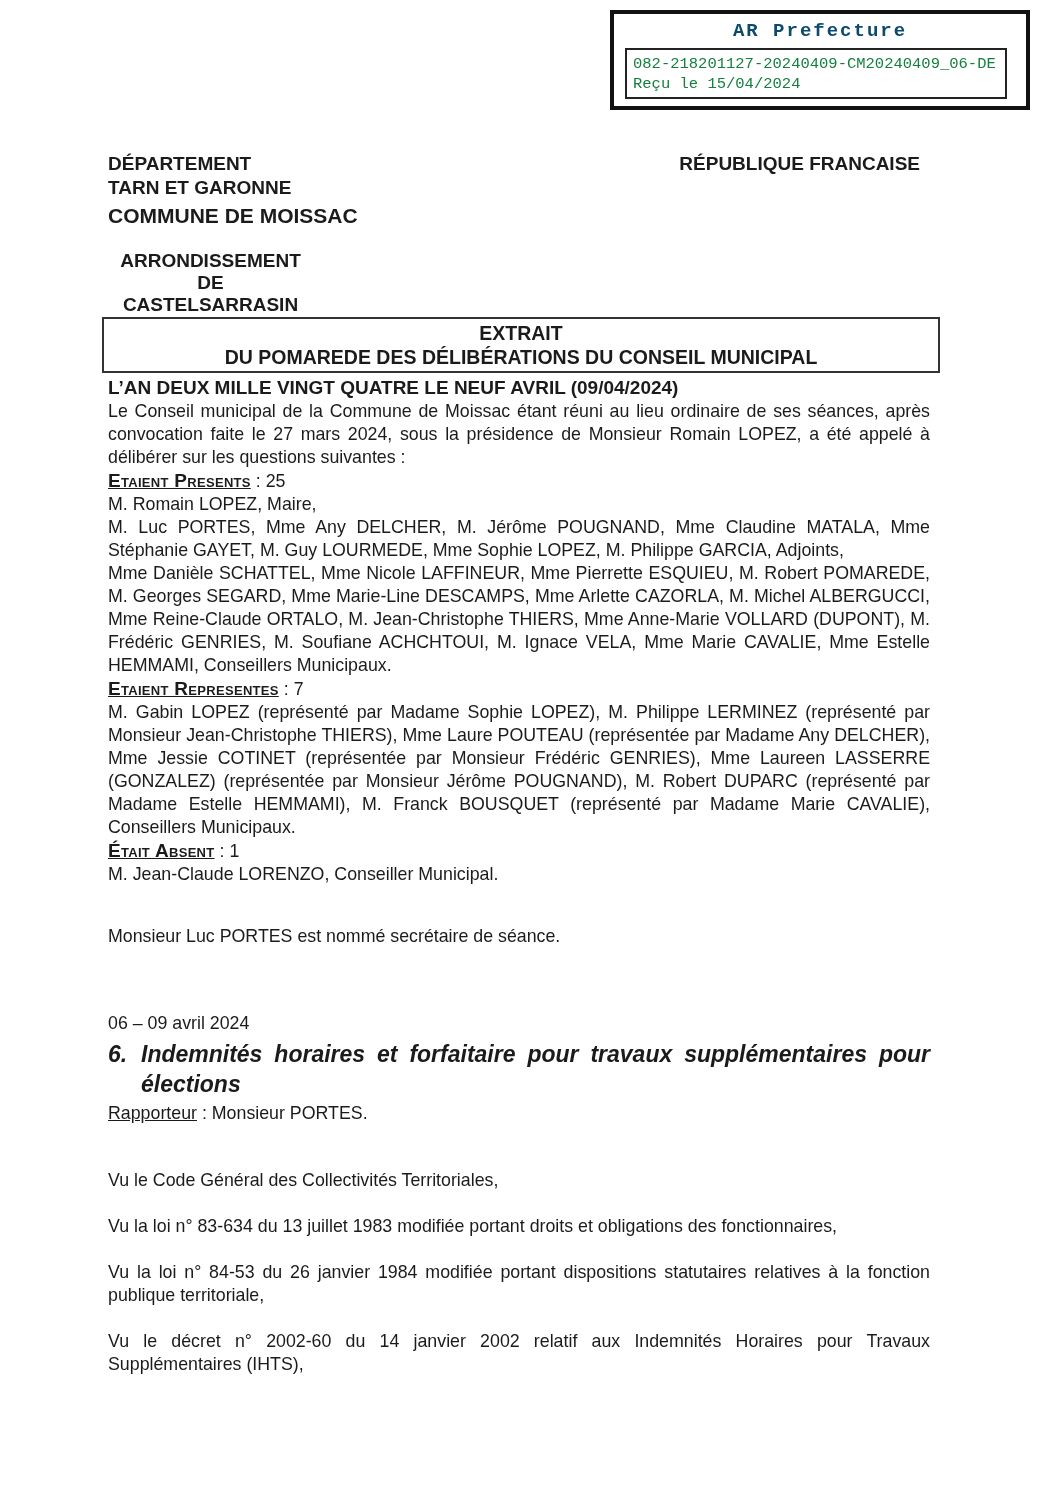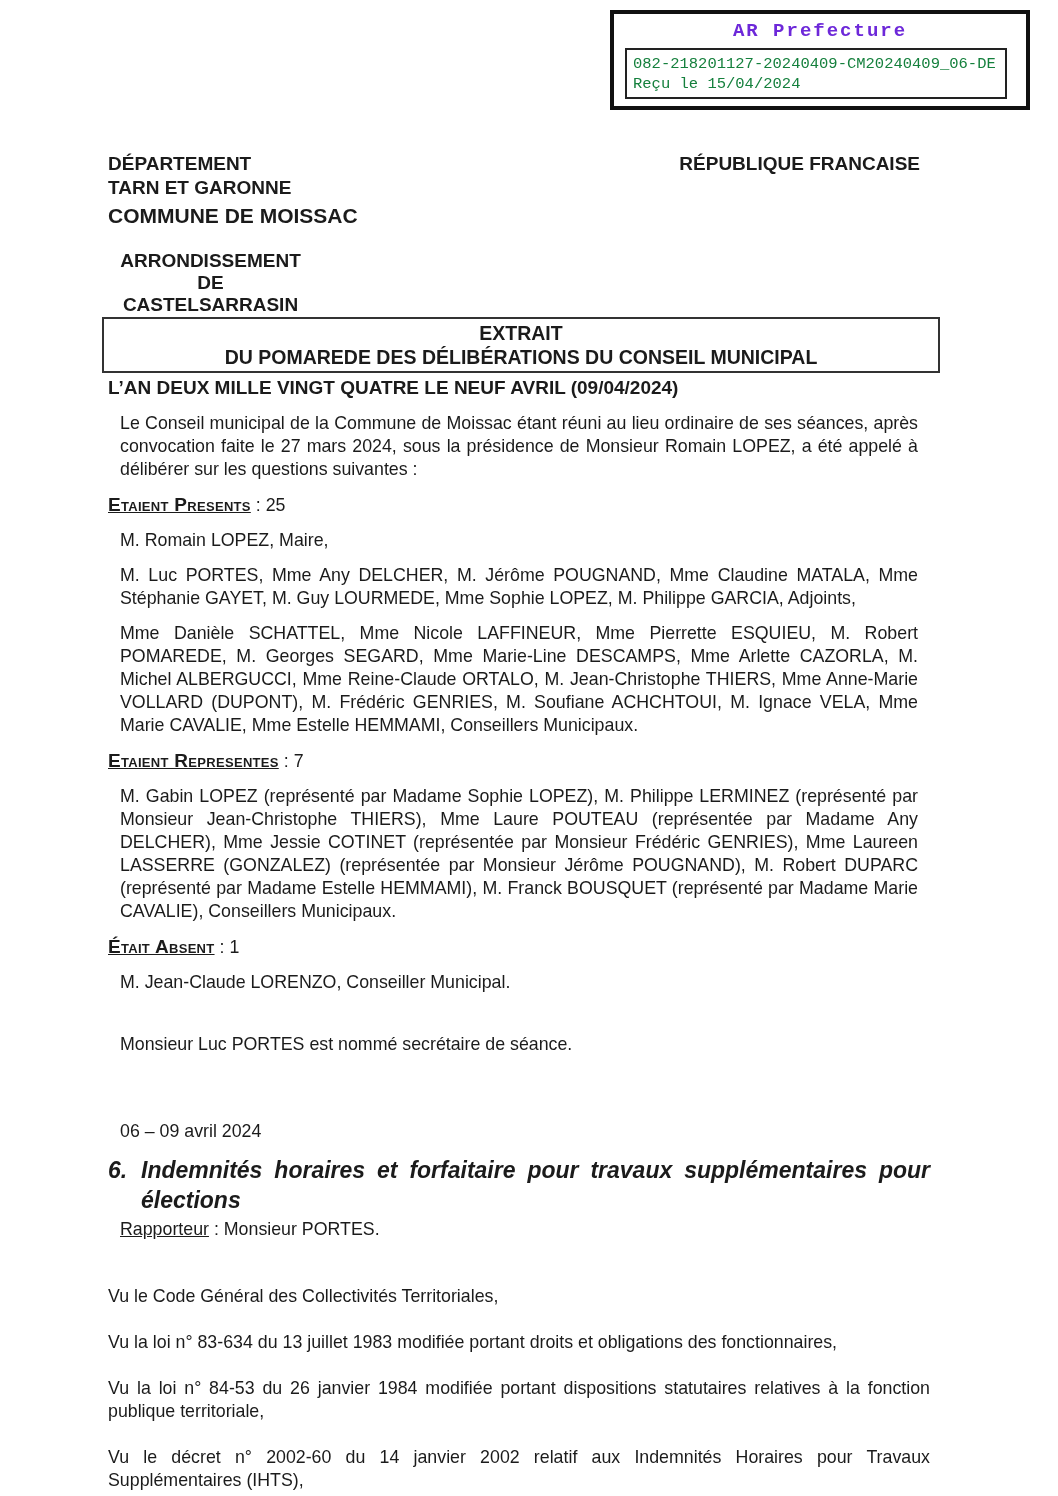--- a/index.html
+++ b/index.html
@@ -13,21 +13,21 @@
     overflow:hidden;
   }
   
   .stamp{
     position:absolute;top:10px;left:610px;width:420px;height:100px;
     border:4px solid #111;box-sizing:border-box;background:#fff;
     font-family:"Liberation Mono", monospace;
   }
   .stamp-title{
     margin-top:6px;text-align:center;
-    font-weight:bold;font-size:19px;letter-spacing:2px;color:#6d28d9;
+    font-weight:bold;font-size:19px;letter-spacing:2px;color:#0c4a6e;
   }
   .stamp-inner{
     margin:5px 19px 0 11px;border:2px solid #222;
     padding:4px 4px 3px 6px;
     font-size:15.5px;line-height:20px;color:#15803d;
     white-space:nowrap;overflow:hidden;
   }
   
   .content{padding:152px 128px 0 108px;}
   .hdr{font-weight:bold;font-size:19px;line-height:24px;}
@@ -35,21 +35,21 @@
   .hdr-right{padding-right:10px;}
   .commune{font-weight:bold;font-size:21px;line-height:22px;margin-top:5px;}
   .arrond{width:205px;text-align:center;font-weight:bold;font-size:19px;line-height:22px;margin-top:23px;}
   .extract-box{
     margin:1px -10px 0 -6px;
     border:2px solid #333;
     padding:2px 4px;
     text-align:center;font-weight:bold;font-size:19.5px;line-height:24px;
   }
   .date-line{font-weight:bold;font-size:19px;margin-top:3px;line-height:24px;}
-  .para{margin:12px;text-align:justify;}
+  .para{margin:0;text-align:justify;}
   .attn-line{margin:0;}
   .attn-label{
     font-weight:bold;text-decoration:underline;
     font-variant:small-caps;letter-spacing:.3px;font-size:19px;
   }
   .attn-count{margin-left:5px;}
   b{font-weight:normal;}
   .gap-secretary{margin-top:39px;}
   .gap-daterange{margin-top:64px;}
   .item-title{

